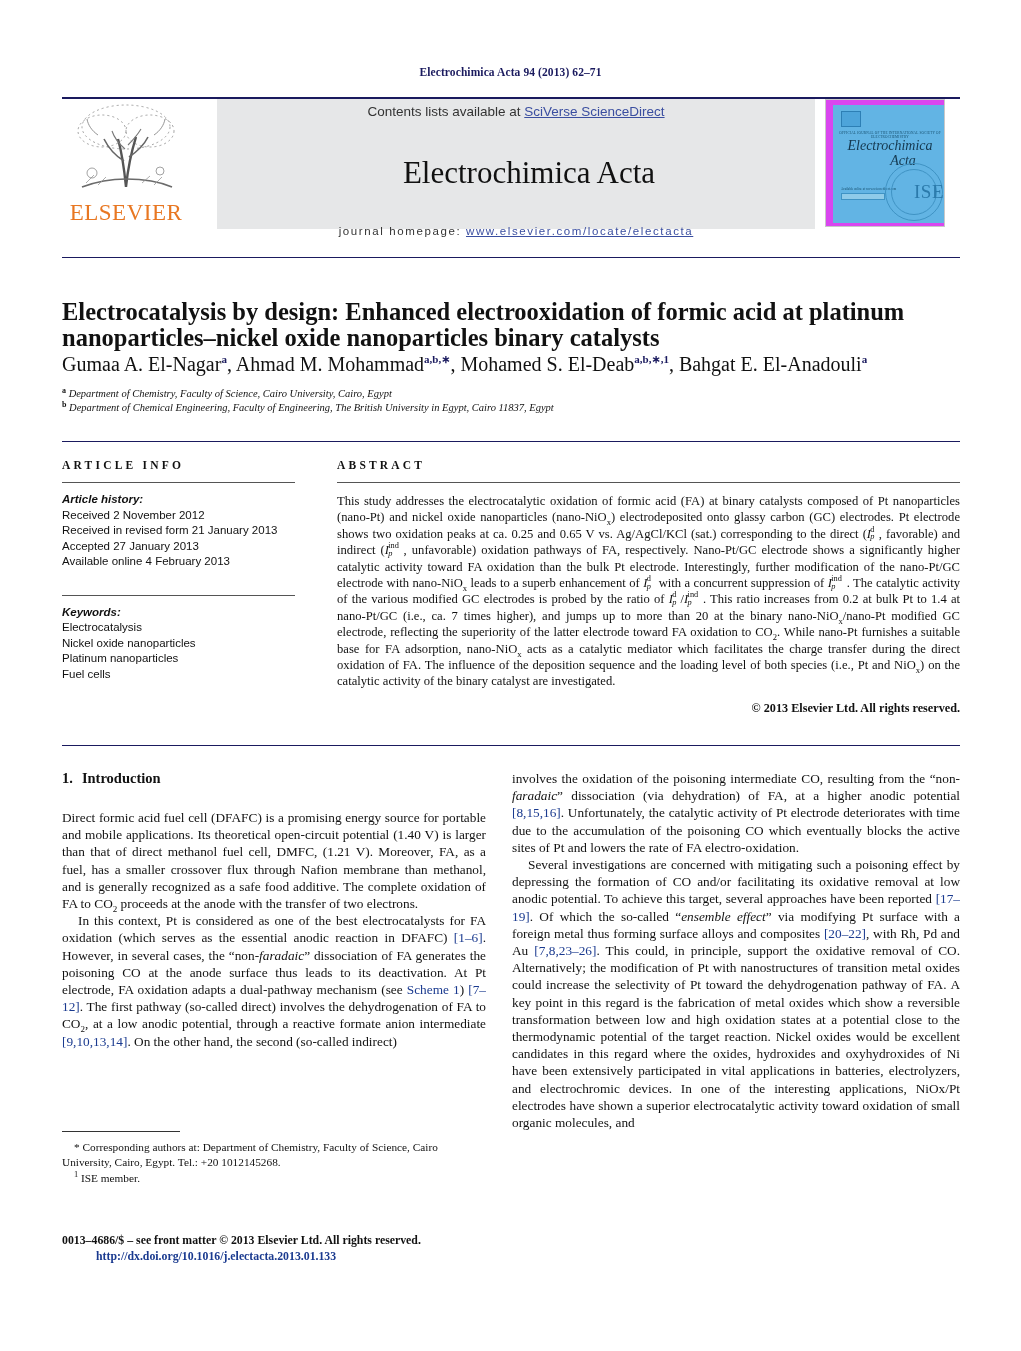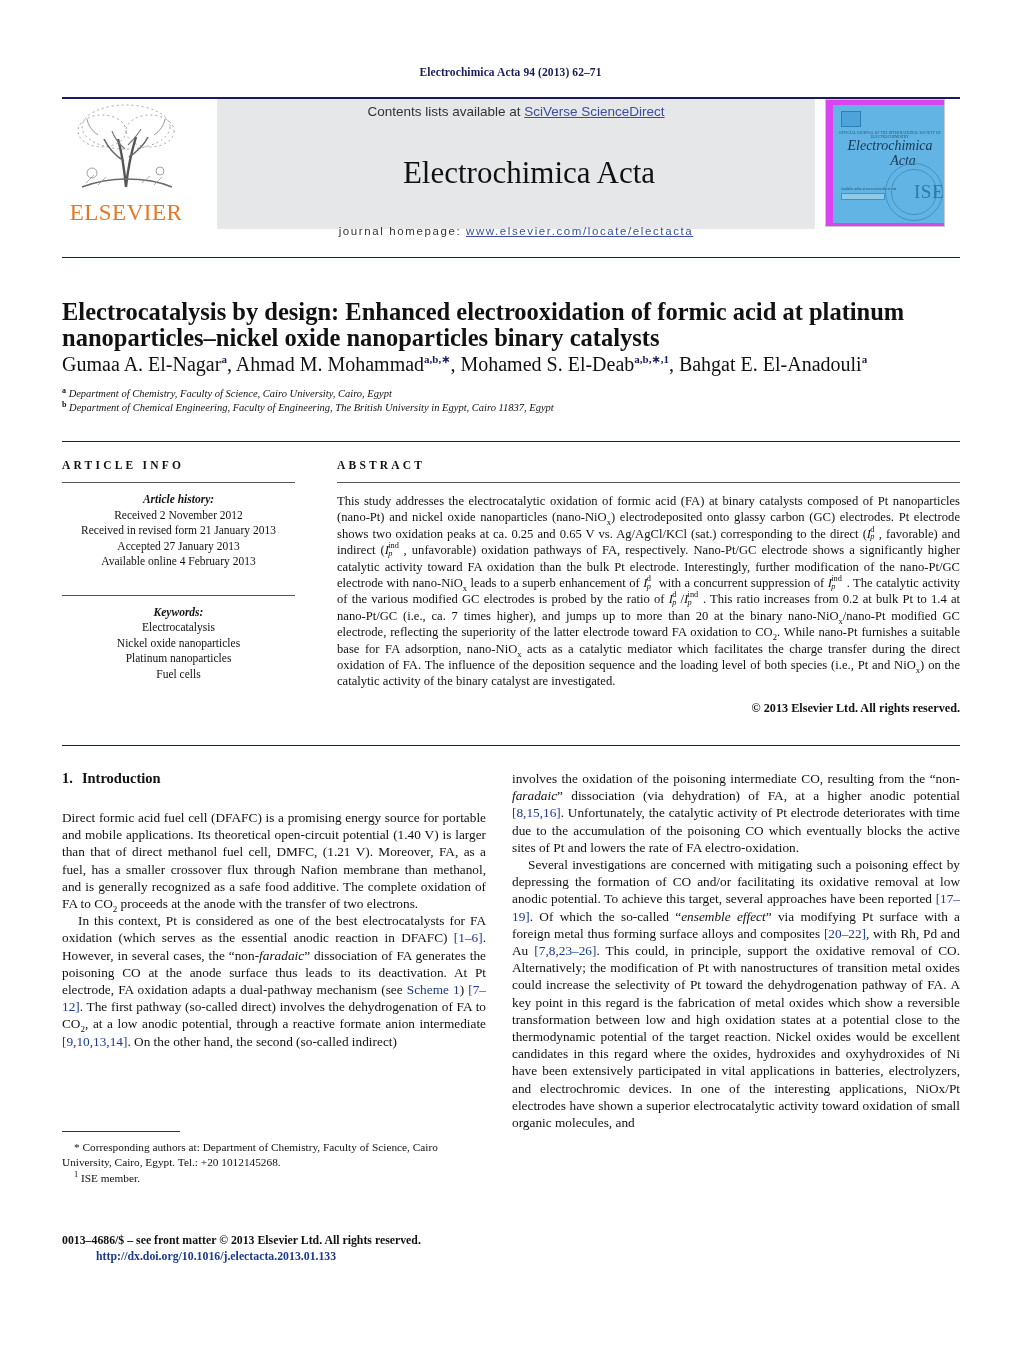--- a/index.html
+++ b/index.html
@@ -300,25 +300,24 @@
     color: #111111;
   }
   .thin-rule {
     width: 100%;
     height: 1px;
     background: #555555;
     margin-top: 11px;
   }
   .info-body {
     margin-top: 9px;
-    font-family: Liberation Serif, serif;
+    font-family: Liberation Sans, sans-serif;
     font-size: 11.5px;
     line-height: 15.5px;
     color: #111111;
-    text-align: center;
   }
   .info-body .lead {
     font-style: italic;
     font-weight: bold;
   }
   .info-gap {
     height: 14px;
   }
   .abs-body {
     margin-top: 10px;

